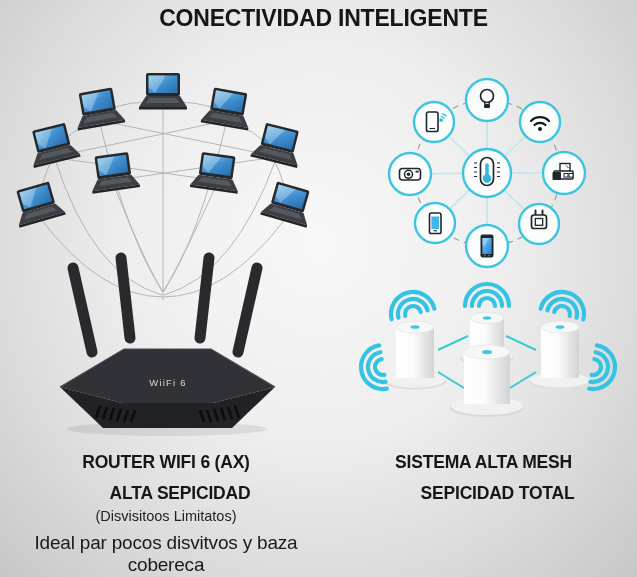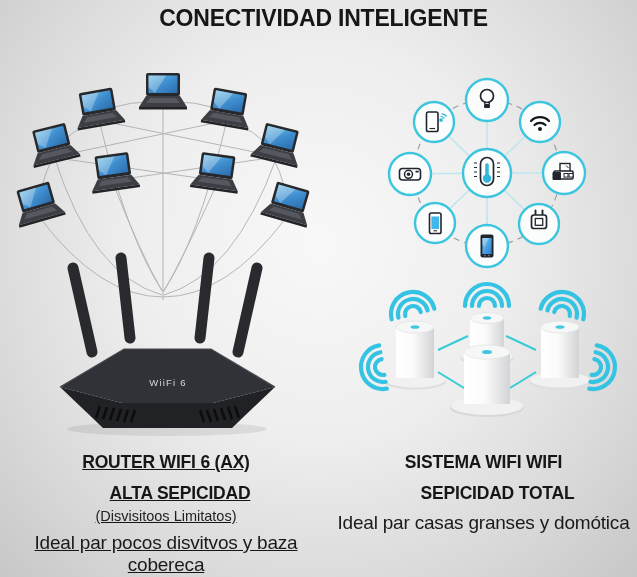--- a/index.html
+++ b/index.html
@@ -7,21 +7,21 @@
     position:relative;width:637px;height:577px;overflow:hidden;
     background:radial-gradient(ellipse at 50% 42%, #f8f8f8 0%, #eeeeee 42%, #d9d9d9 75%, #c7c7c7 100%);
     font-family:"Liberation Sans", sans-serif;
   }
   .art{position:absolute;left:0;top:0;}
   .title{
     position:absolute;top:5px;left:10px;right:0;text-align:center;
     font-size:23px;font-weight:700;letter-spacing:-0.2px;color:#161616;
   }
   .text-col{position:absolute;top:443px;text-align:center;color:#161616;}
-  .col-left{left:0;width:332px;text-decoration:underline;}
+  .col-left{left:0;width:332px;}
   .col-right{left:330px;width:307px;}
   .h1{font-size:17.5px;font-weight:700;margin:9px 0 0;letter-spacing:-0.2px;}
   .h2{font-size:17.5px;font-weight:700;margin:10px 0 0;letter-spacing:-0.2px;padding-left:28px;}
   .qual{font-size:14.5px;margin:4px 0 0;color:#222;}
   .desc{font-size:19px;margin:8px 0 0;color:#1a1a1a;letter-spacing:-0.2px;}
 </style>
 </head>
 <body>
 
 <div class="canvas">
@@ -260,18 +260,17 @@
   <div class="title">CONECTIVIDAD INTELIGENTE</div>
 
   <div class="text-col col-left">
     <div class="h1">ROUTER WIFI 6 (AX)</div>
     <div class="h2">ALTA SEPICIDAD</div>
     <div class="qual">(Disvisitoos Limitatos)</div>
     <div class="desc">Ideal par pocos disvitvos y baza cobereca</div>
   </div>
 
   <div class="text-col col-right">
-    <div class="h1">SISTEMA WIFI WIFI</div>
+    <div class="h1">SISTEMA ALTA MESH</div>
     <div class="h2">SEPICIDAD TOTAL</div>
-    <div class="desc">Ideal par casas granses y domótica</div>
   </div>
 
 </div>
 
 </body></html>

